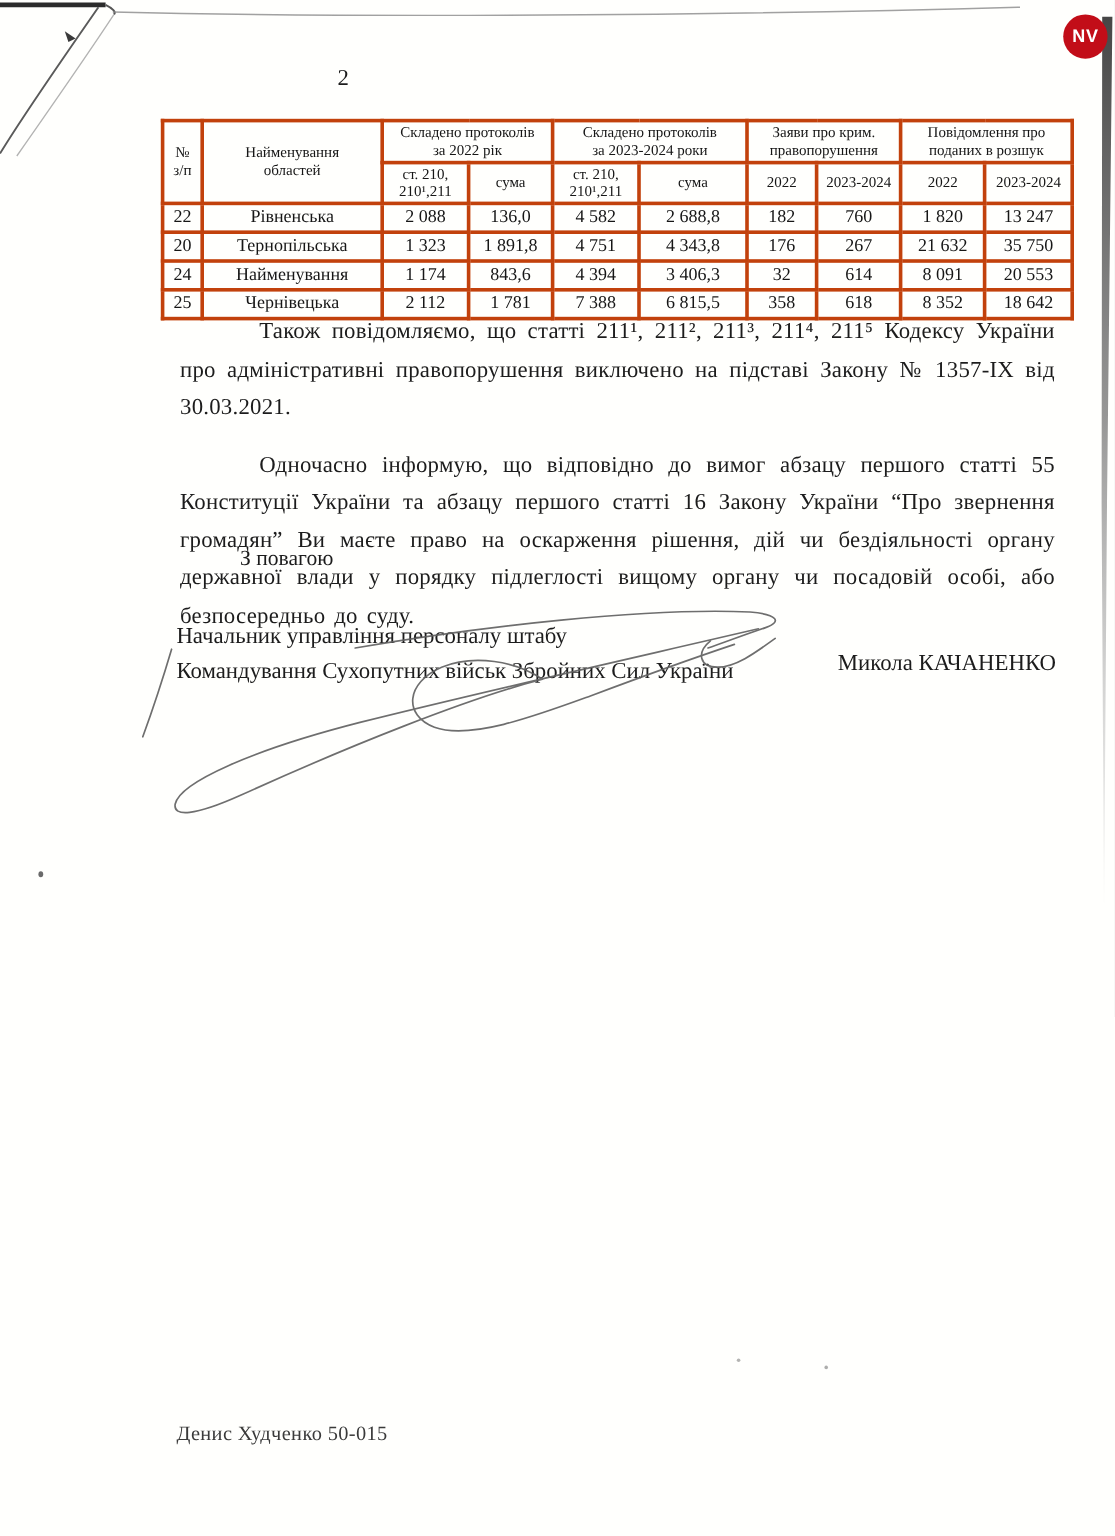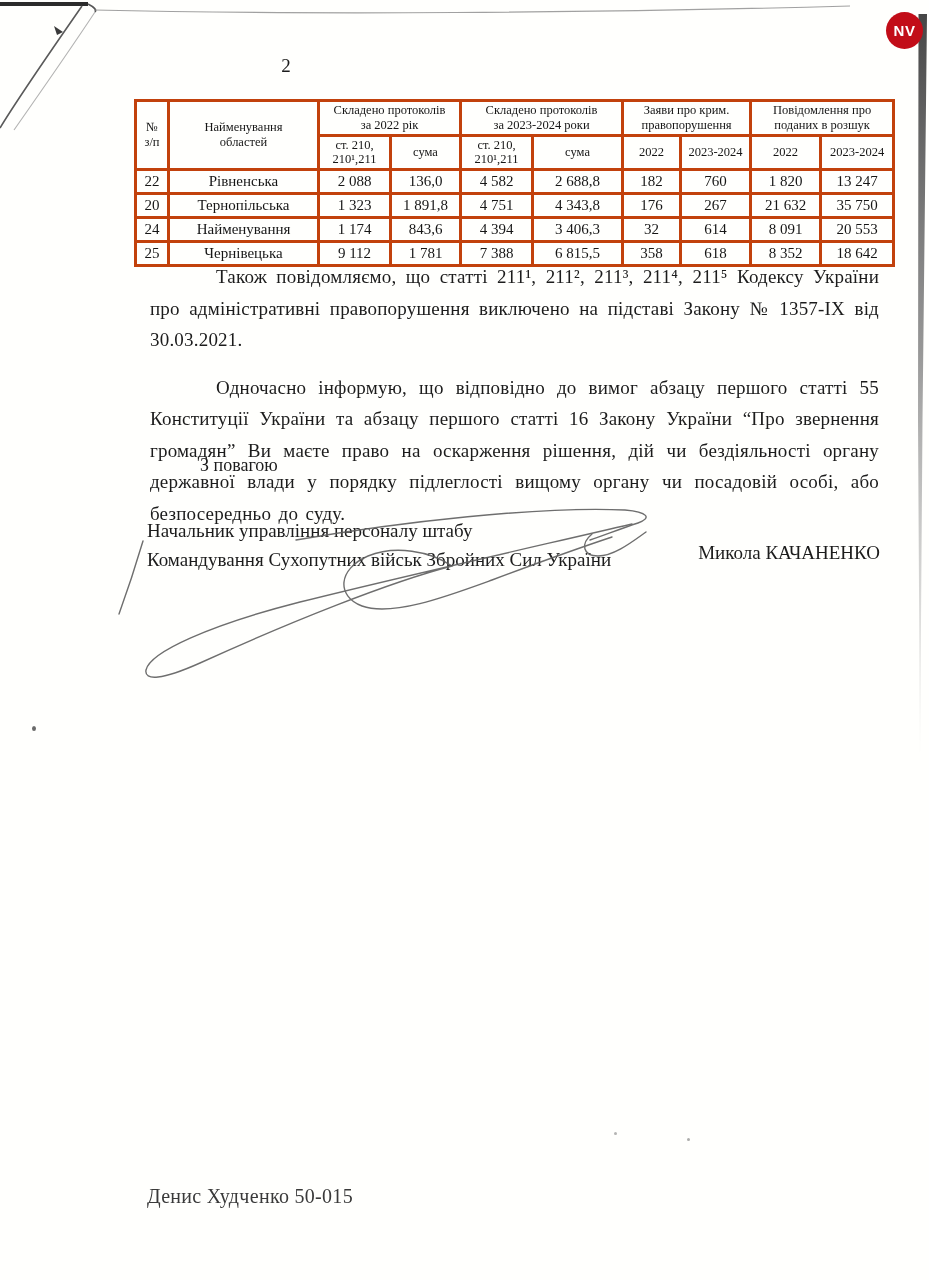--- a/index.html
+++ b/index.html
@@ -40,21 +40,21 @@
   .bodytext{
     position:absolute;left:134px;top:245px;width:761px;
     font-size:19px;line-height:31.5px;text-align:justify;letter-spacing:0.2px;word-spacing:2.5px;
   }
   .bodytext p{margin:16px;text-indent:66px;}
 
   .closing{position:absolute;left:200px;top:455px;font-size:18px;}
   .signer{position:absolute;left:147px;top:517px;font-size:19px;line-height:28.5px;white-space:nowrap;}
   .signer-name{position:absolute;right:49px;top:542px;font-size:19px;}
   .signature-svg{position:absolute;left:100px;top:495px;width:580px;height:195px;pointer-events:none;}
-  .footer-contact{position:absolute;left:147px;top:1185px;font-size:20px;color:#3a3a3a;letter-spacing:0.3px;}
+  .footer-contact{position:absolute;left:147px;top:1185px;font-size:17px;color:#3a3a3a;letter-spacing:0.3px;}
 </style>
 </head>
 <body>
 
 <div class="page">
 
   <svg class="artifact-svg" viewBox="0 0 929 1280">
     <defs>
       <linearGradient id="stripGrad" x1="0" y1="0" x2="0" y2="1">
         <stop offset="0" stop-color="#3c3c3c" stop-opacity="0.95"></stop>
@@ -167,21 +167,21 @@
       <td>4 394</td>
       <td>3 406,3</td>
       <td>32</td>
       <td>614</td>
       <td>8 091</td>
       <td>20 553</td>
     </tr>
     <tr>
       <td>25</td>
       <td class="region">Чернівецька</td>
-      <td>9 112</td>
+      <td>2 112</td>
       <td>1 781</td>
       <td>7 388</td>
       <td>6 815,5</td>
       <td>358</td>
       <td>618</td>
       <td>8 352</td>
       <td>18 642</td>
     </tr>
   </tbody>
     </table>

